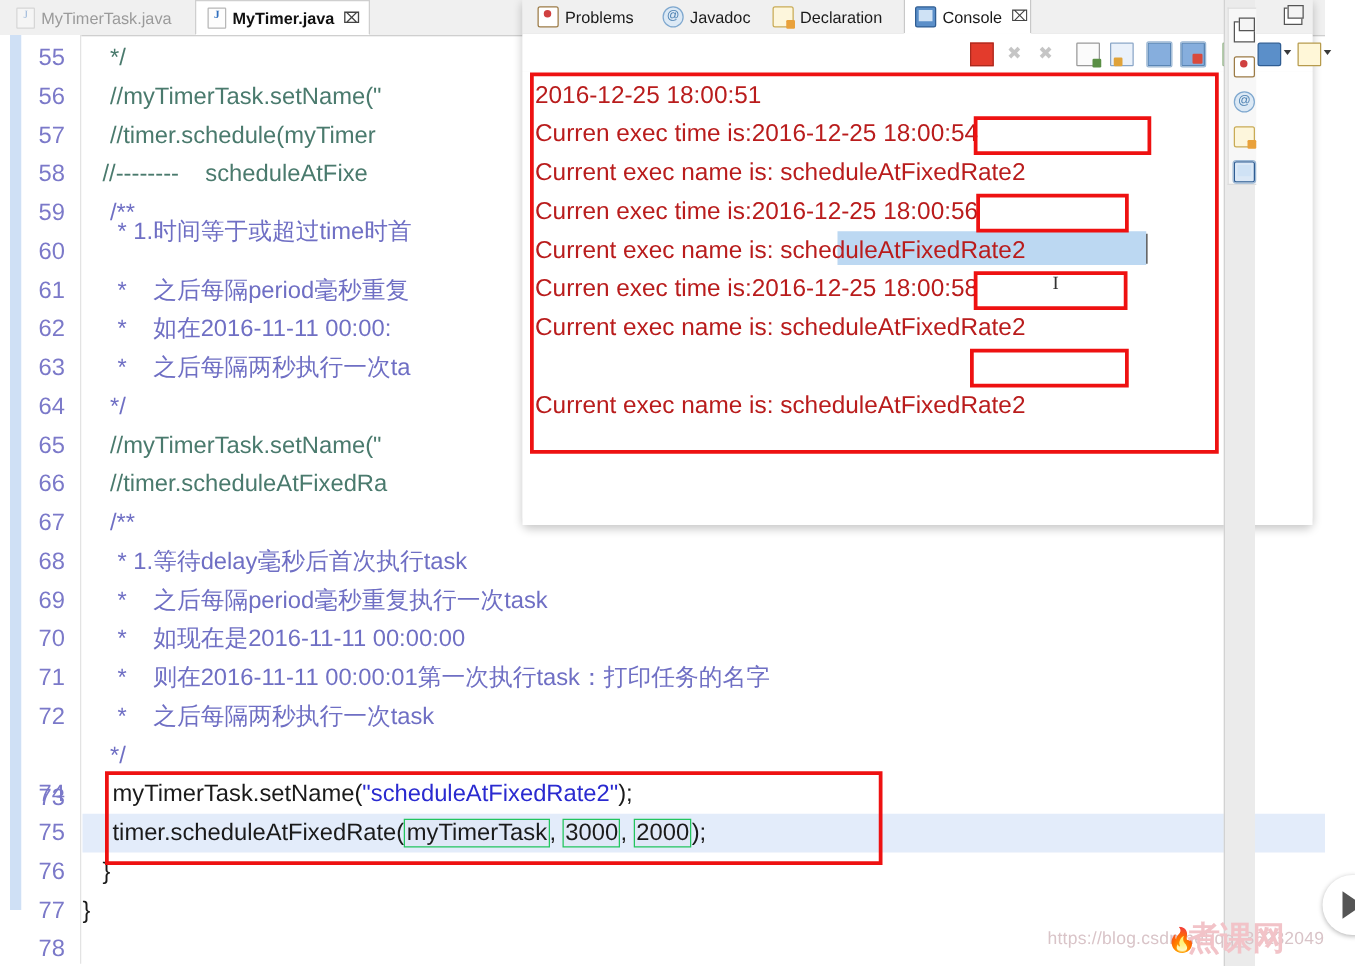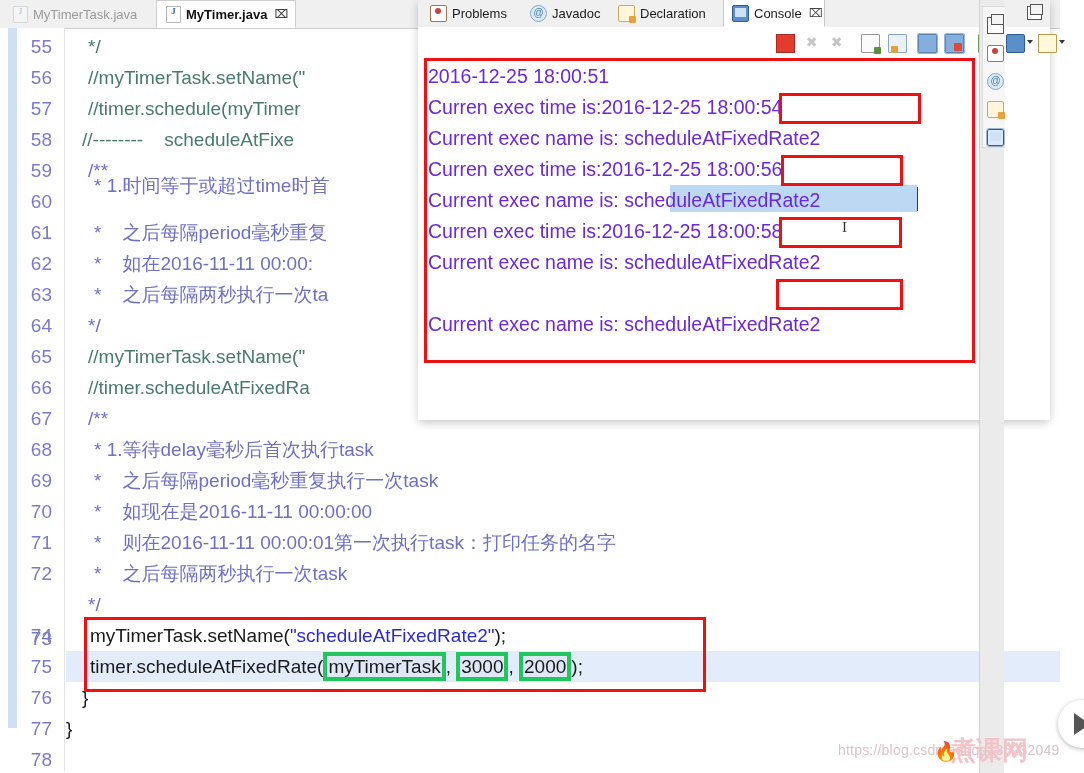--- a/index.html
+++ b/index.html
@@ -120,21 +120,21 @@
     background: #e3ecfa;
   }
 
   
   #code-redbox {
     position: absolute;
     border: 3px solid #ee1111;
     box-sizing: border-box;
   }
   .param-box {
-    border: 4px solid #22c55e;
+    border: 1px solid #22c55e;
     padding: 0 1px;
     background: rgba(220,228,243,0.45);
   }
 
   
   #console-panel {
     position: absolute;
     left: 418px; top: 0;
     width: 632px; height: 420px;
     background: #f4f4f4;
@@ -250,21 +250,21 @@
     left: 6px; top: 1px;
     width: 551px; height: 305px;
     border: 3px solid #ee1111;
     box-sizing: border-box;
   }
   .conline {
     position: absolute;
     left: 10px;
     height: 31px; line-height: 31px;
     font-size: 19.5px;
-    color: #6d28d9;
+    color: #b91c1c;
     white-space: pre;
     font-family: "Liberation Sans", sans-serif;
   }
   .hl-box {
     position: absolute;
     border: 3px solid #ee1111;
     box-sizing: border-box;
     pointer-events: none;
   }
   .sel-hl {

